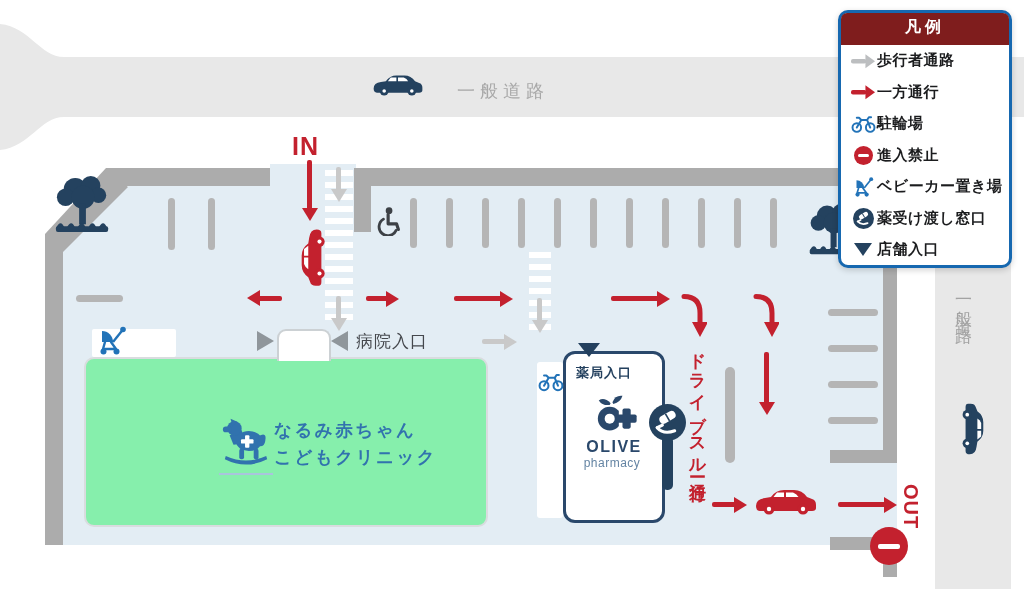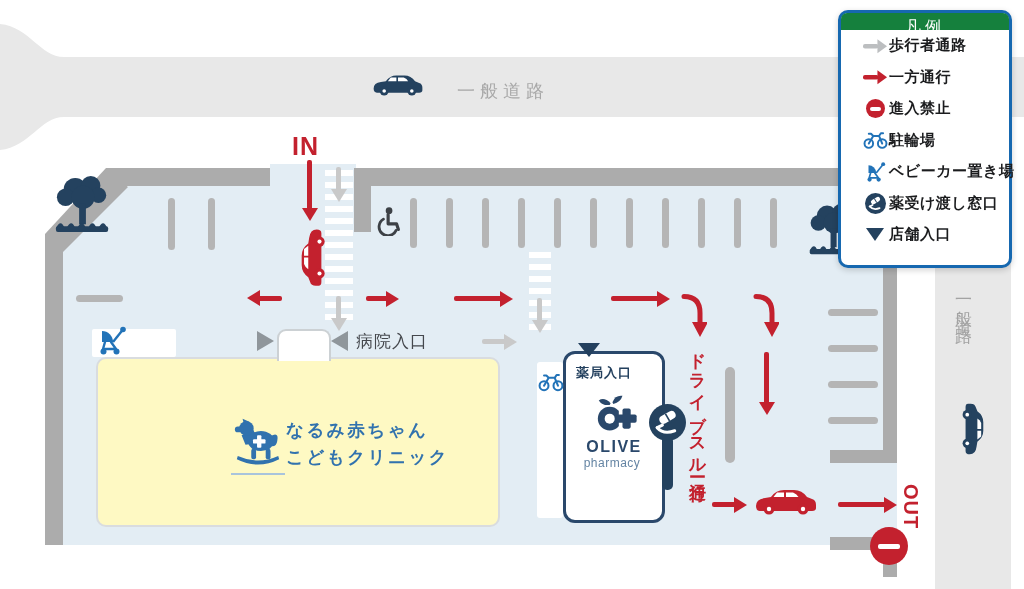--- a/index.html
+++ b/index.html
@@ -20,23 +20,23 @@
   .arrV:after{content:"";position:absolute;bottom:-11px;left:-5.5px;width:0;height:0;
               border-top:13px solid #c3212e;border-left:8px solid transparent;border-right:8px solid transparent}
   .arrV.gray{background:#c9c9c9}.arrV.gray:after{border-top-color:#c9c9c9}
   .noentry{position:absolute;border-radius:50%;background:#c3212e;display:flex;align-items:center;justify-content:center}
   .noentry i{display:block;background:#fff;border-radius:2px}
   .tri{position:absolute;width:0;height:0}
   .vtext{writing-mode:vertical-rl}
   
   #legend{position:absolute;left:838px;top:10px;width:174px;height:258px;background:#fff;
           border:3px solid #1668b0;border-radius:10px;z-index:10;box-shadow:0 2px 6px rgba(0,0,0,.18)}
-  #legend .hd{height:17px;background:#15803d;border-radius:6px 6px 0 0;color:#fff;font-size:16px;
-          font-weight:normal;text-align:center;line-height:27px;letter-spacing:4px}
-  #legend .row{display:flex;align-items:center;height:31.5px;padding-left:20px}
+  #legend .hd{height:32px;background:#7f1d1d;border-radius:6px 6px 0 0;color:#fff;font-size:16px;
+          font-weight:bold;text-align:center;line-height:27px;letter-spacing:4px}
+  #legend .row{display:flex;align-items:center;height:31.5px;padding-left:8px}
   #legend .ic{width:28px;height:24px;display:flex;align-items:center;justify-content:center;flex:0 0 28px}
   #legend .lb{font-size:15px;font-weight:bold;color:#1b1c1e;letter-spacing:.5px;white-space:nowrap}
   .lg-noentry{width:19px;height:19px;border-radius:50%;background:#c3212e;display:flex;align-items:center;justify-content:center}
   .lg-noentry i{display:block;width:11px;height:3.5px;background:#fff;border-radius:2px}
 </style>
 </head>
 <body>
 
 <div id="canvas">
 
@@ -207,21 +207,21 @@
     </svg>
   <div class="arrV" style="left:764px;top:352px;height:52px;z-index:5"></div>
   <div class="arrH" style="left:712px;top:502px;width:24px;z-index:5"></div>
   <div class="arrH" style="left:838px;top:502px;width:48px;z-index:5"></div>
 
   <div class="abs" style="left:277px;top:329px;width:54px;height:32px;background:#fff;border:2px solid #ccd1d4;border-bottom:none;border-radius:9px 9px 0 0;z-index:6"></div>
   <div class="tri" style="left:257px;top:331px;border-left:17px solid #8f969b;border-top:10px solid transparent;border-bottom:10px solid transparent;z-index:6"></div>
   <div class="tri" style="left:331px;top:331px;border-right:17px solid #8f969b;border-top:10px solid transparent;border-bottom:10px solid transparent;z-index:6"></div>
   <div class="abs" style="left:356px;top:330px;font-size:17px;font-weight:normal;color:#45484d;letter-spacing:1px;z-index:6">病院入口</div>
 
-  <div class="abs" style="left:96px;top:357px;width:404px;height:170px;background:#fef9c3;border:2px solid #d9dcdf;border-radius:10px;z-index:5">
+  <div class="abs" style="left:84px;top:357px;width:404px;height:170px;background:#86efac;border:2px solid #d9dcdf;border-radius:10px;z-index:5">
     <svg style="position:absolute;left:134px;top:53px;width:52px;height:58px;color:#3172ae">
         <use href="#horse"></use>
       </svg>
     <div style="position:absolute;left:133px;top:114px;width:54px;height:2px;background:#a9c4dc"></div>
     <div style="position:absolute;left:188px;top:58px;line-height:1.55">
       <div style="font-size:17.5px;font-weight:800;color:#3172ae;letter-spacing:2.5px">なるみ赤ちゃん</div>
       <div style="font-size:17.5px;font-weight:800;color:#3172ae;letter-spacing:2.5px">こどもクリニック</div>
     </div>
   </div>
 
@@ -273,36 +273,36 @@
     <div class="row">
       <span class="ic">
           <svg style="width:25px;height:16px;color:#c3212e">
             <use href="#arrow-r"></use>
           </svg>
         </span>
       <span class="lb">一方通行</span>
     </div>
     <div class="row">
       <span class="ic">
+          <svg style="width:25px;height:20px;color:#2273b8">
+            <use href="#bike"></use>
+          </svg>
+        </span>
+      <span class="lb">駐輪場</span>
+    </div>
+    <div class="row">
+      <span class="ic">
           <span class="lg-noentry">
             <i></i>
           </span>
         </span>
       <span class="lb">進入禁止</span>
     </div>
     <div class="row">
       <span class="ic">
-          <svg style="width:25px;height:20px;color:#2273b8">
-            <use href="#bike"></use>
-          </svg>
-        </span>
-      <span class="lb">駐輪場</span>
-    </div>
-    <div class="row">
-      <span class="ic">
           <svg style="width:21px;height:21px;color:#2273b8">
             <use href="#stroller"></use>
           </svg>
         </span>
       <span class="lb">ベビーカー置き場</span>
     </div>
     <div class="row">
       <span class="ic">
           <svg style="width:21px;height:21px;color:#24425f">
             <use href="#medwin"></use>

